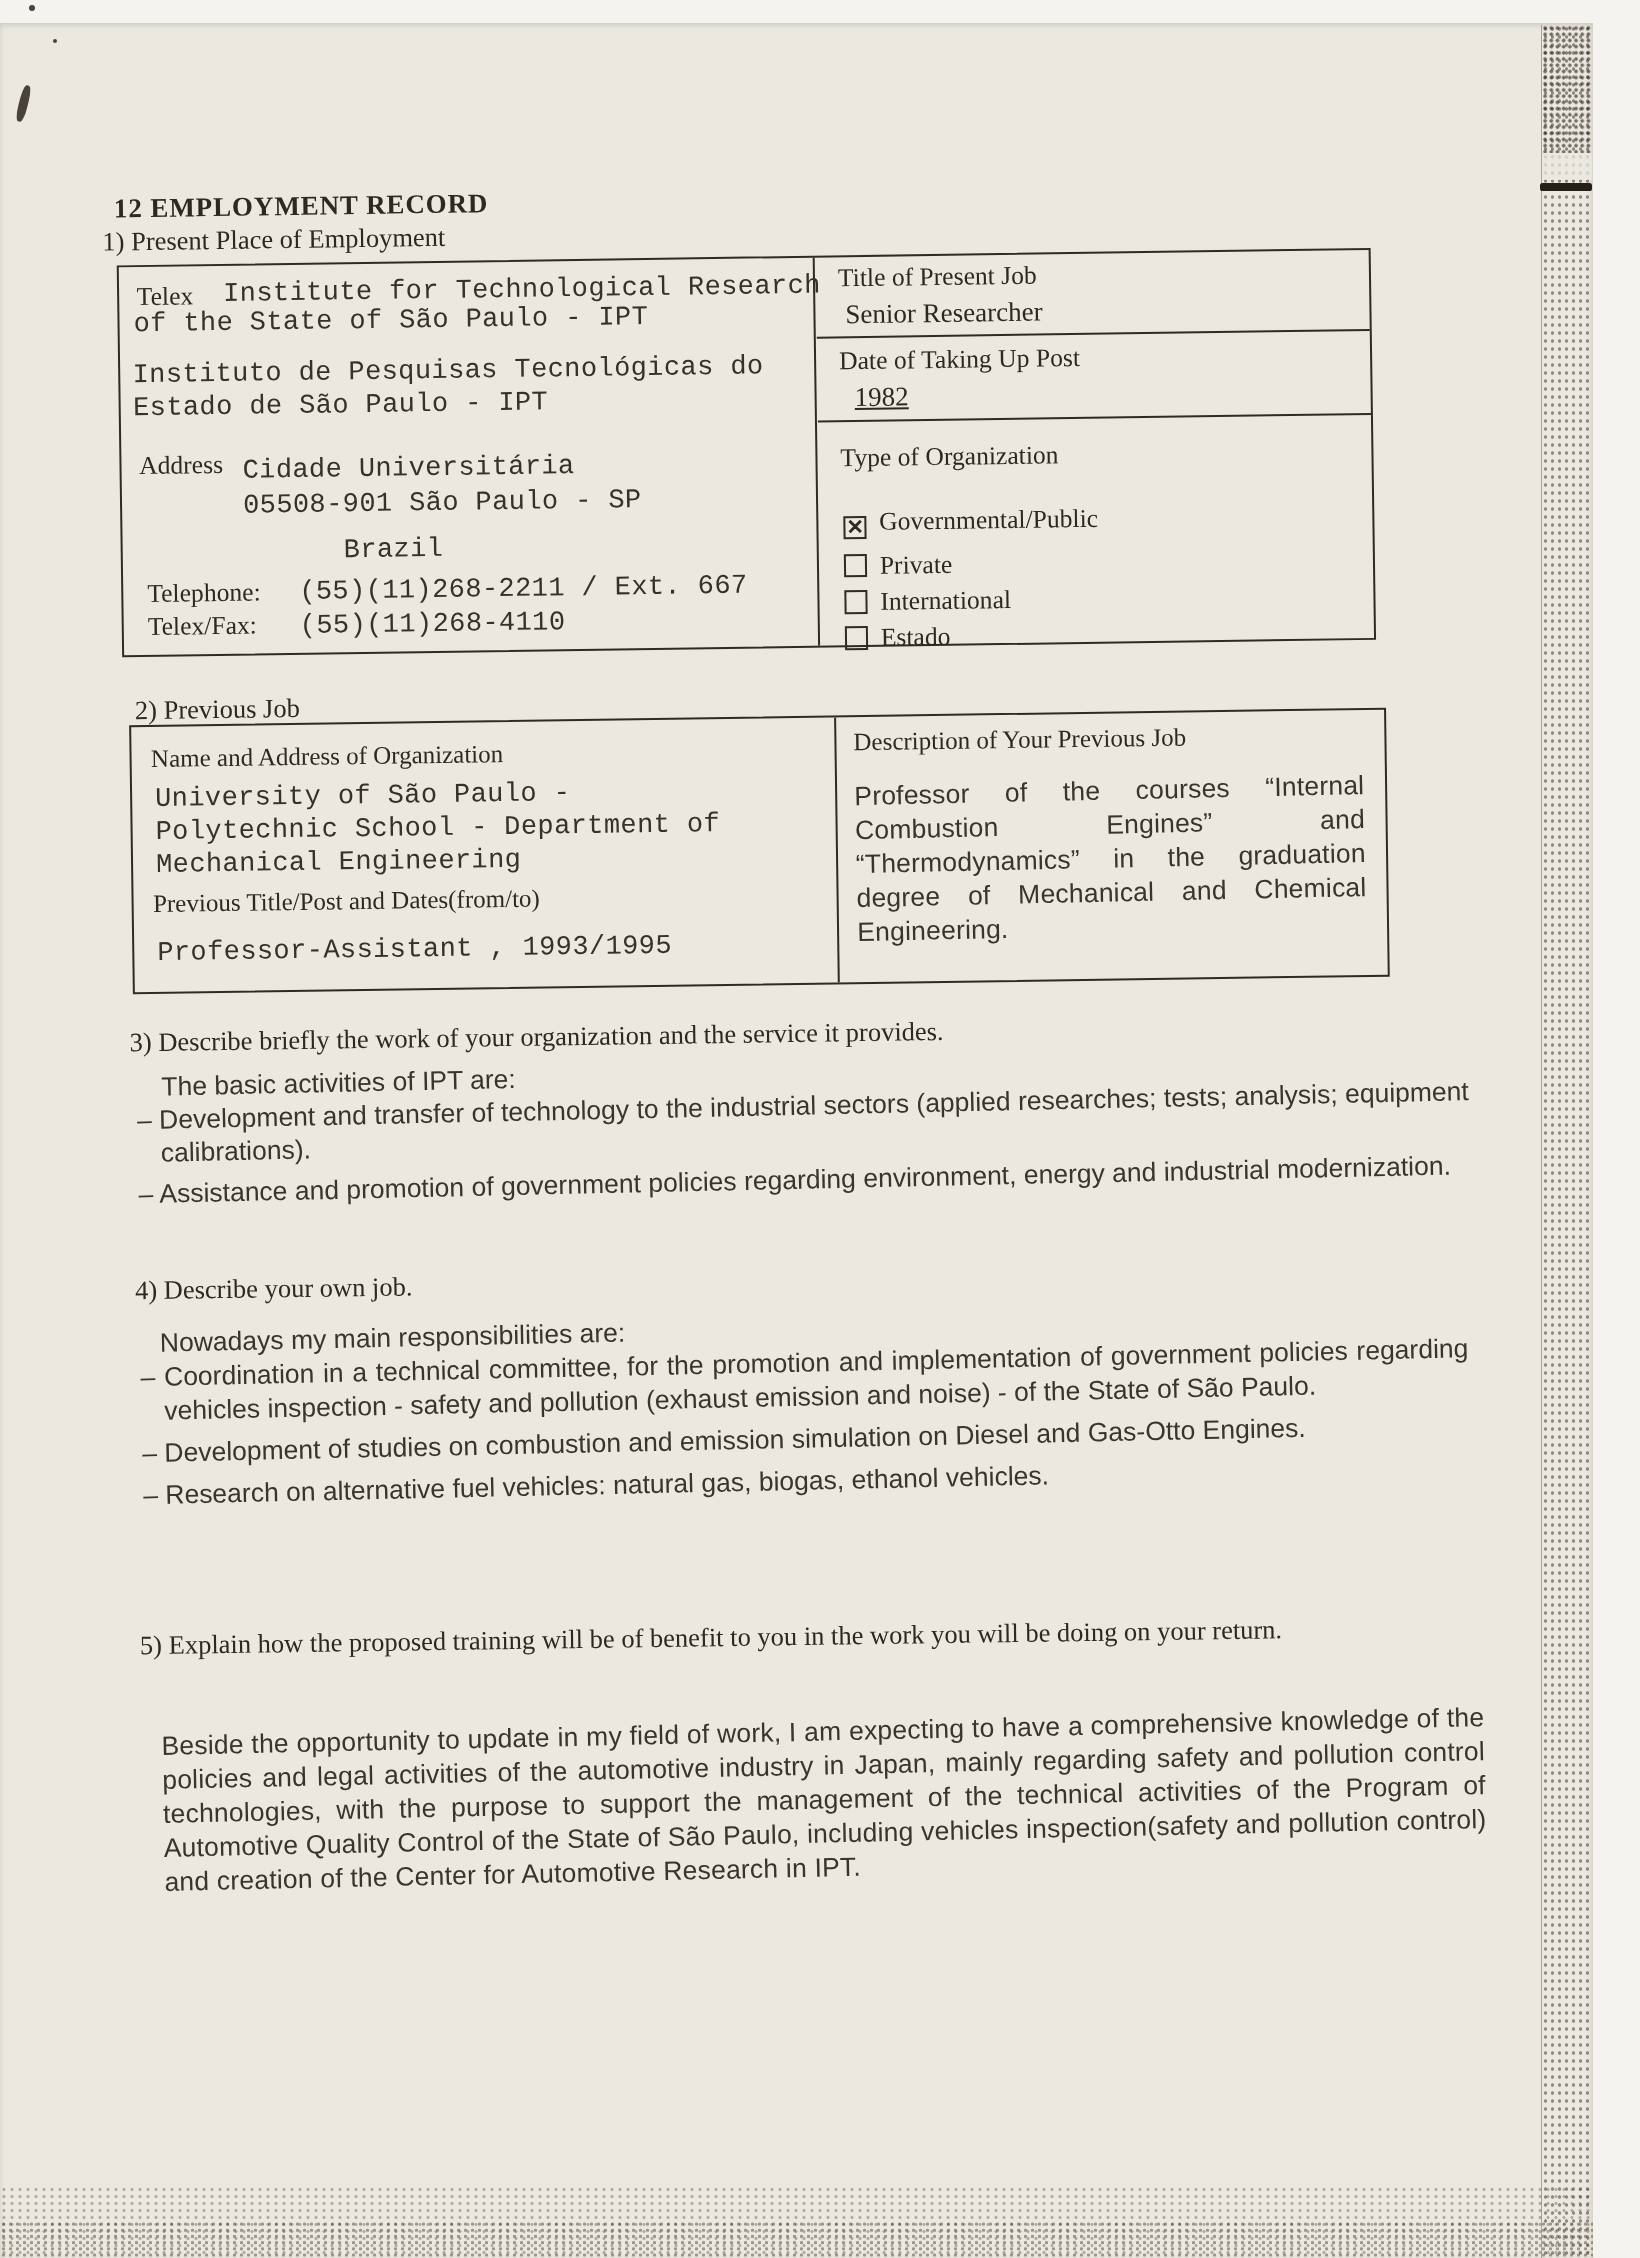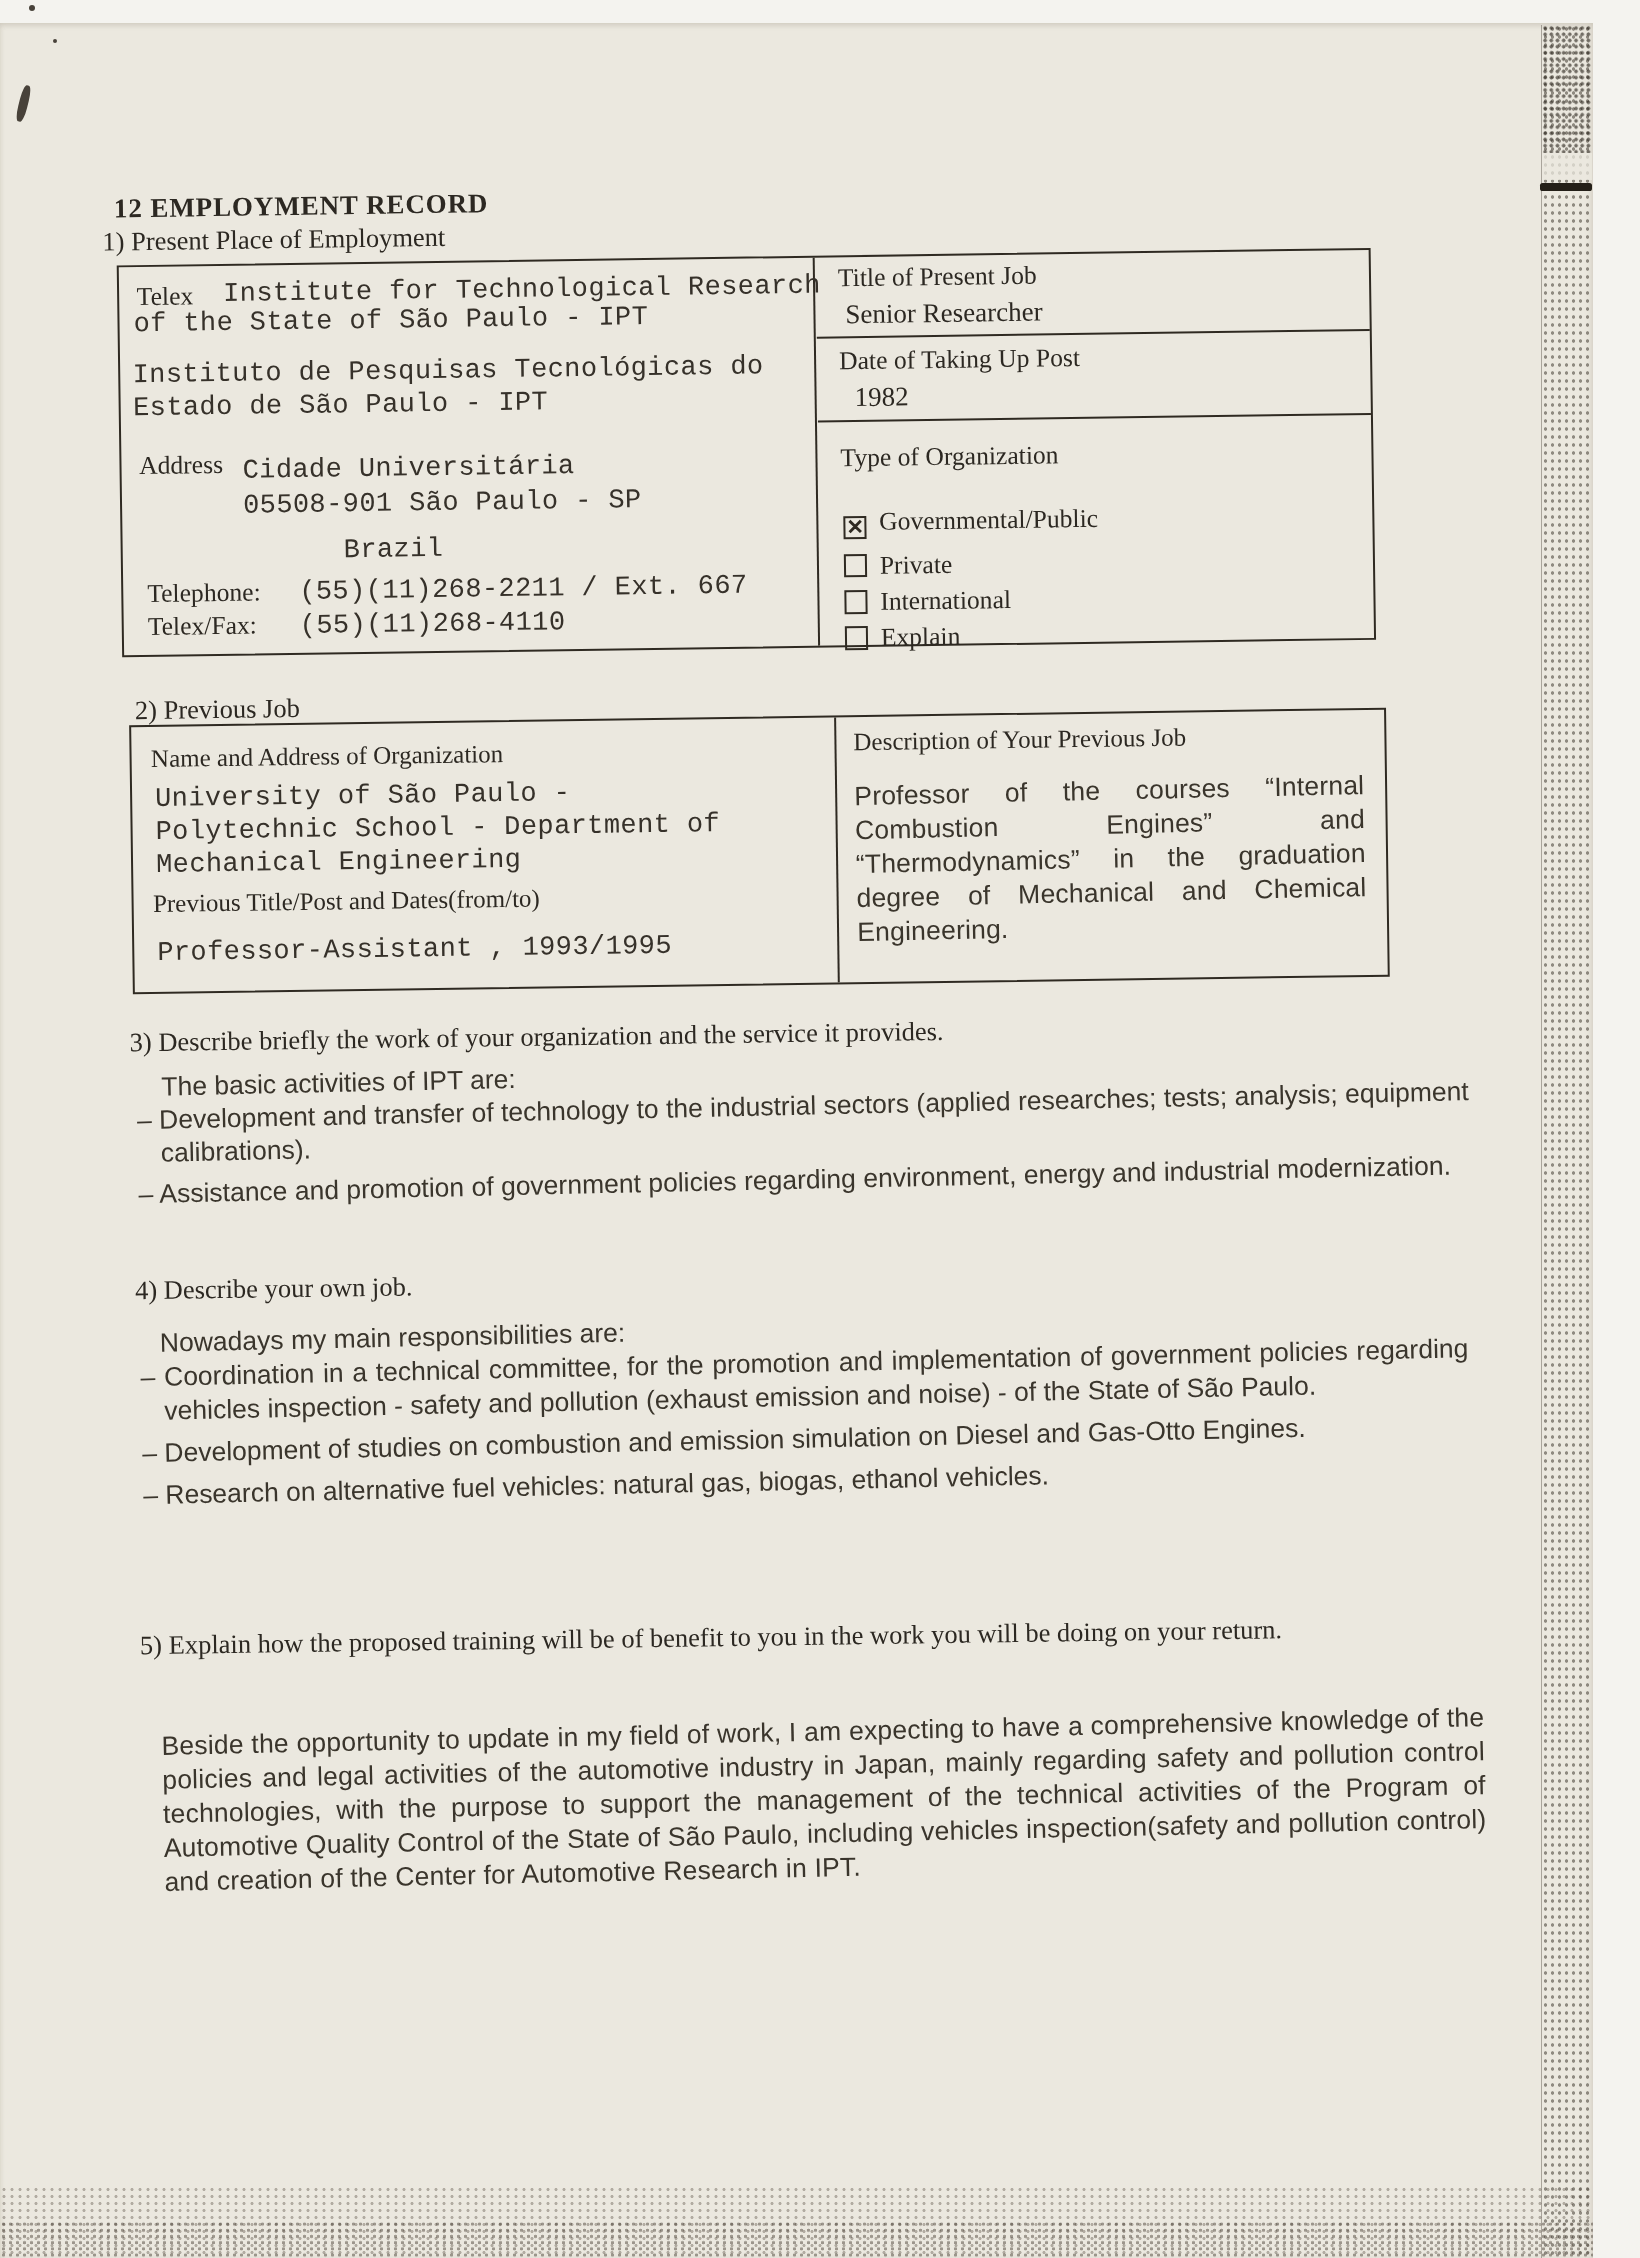--- a/index.html
+++ b/index.html
@@ -109,37 +109,37 @@
 
       <div class="abs" style="left:697px;top:0;width:553px;height:100%;">
 
         <div class="abs" style="left:0;top:0;width:100%;height:79px;border-bottom:2.6px solid #2f2a22;">
           <div class="abs serif lbl" style="left:22px;top:7px;">Title of Present Job</div>
           <div class="abs serif val" style="left:29px;top:42px;">Senior Researcher</div>
         </div>
 
         <div class="abs" style="left:0;top:82px;width:100%;height:81px;border-bottom:2.6px solid #2f2a22;">
           <div class="abs serif lbl" style="left:22px;top:8px;">Date of Taking Up Post</div>
-          <div class="abs serif val" style="left:37px;top:43px;">1982</div>
+          <div class="abs serif val" style="left:37px;top:43px;text-decoration:underline;">1982</div>
         </div>
 
         <div class="abs" style="left:0;top:166px;width:100%;height:220px;">
           <div class="abs serif lbl" style="left:22px;top:21px;">Type of Organization</div>
           <div class="abs" style="left:24px;top:86px;">
             <div class="serif opt opt-first">
               <span class="cb">✕</span><span>Governmental/Public</span>
             </div>
             <div class="serif opt">
               <span class="cb"></span><span>Private</span>
             </div>
             <div class="serif opt">
               <span class="cb"></span><span>International</span>
             </div>
             <div class="serif opt">
-              <span class="cb"></span><span>Explain</span>
+              <span class="cb"></span><span>Estado</span>
             </div>
           </div>
         </div>
       </div>
     </div>
 
     <div class="abs serif" style="left:125px;top:697px;font-size:26.5px;white-space:nowrap;">2) Previous Job</div>
 
     <div class="abs box" style="left:119px;top:727px;width:1253px;height:265px;">
 

